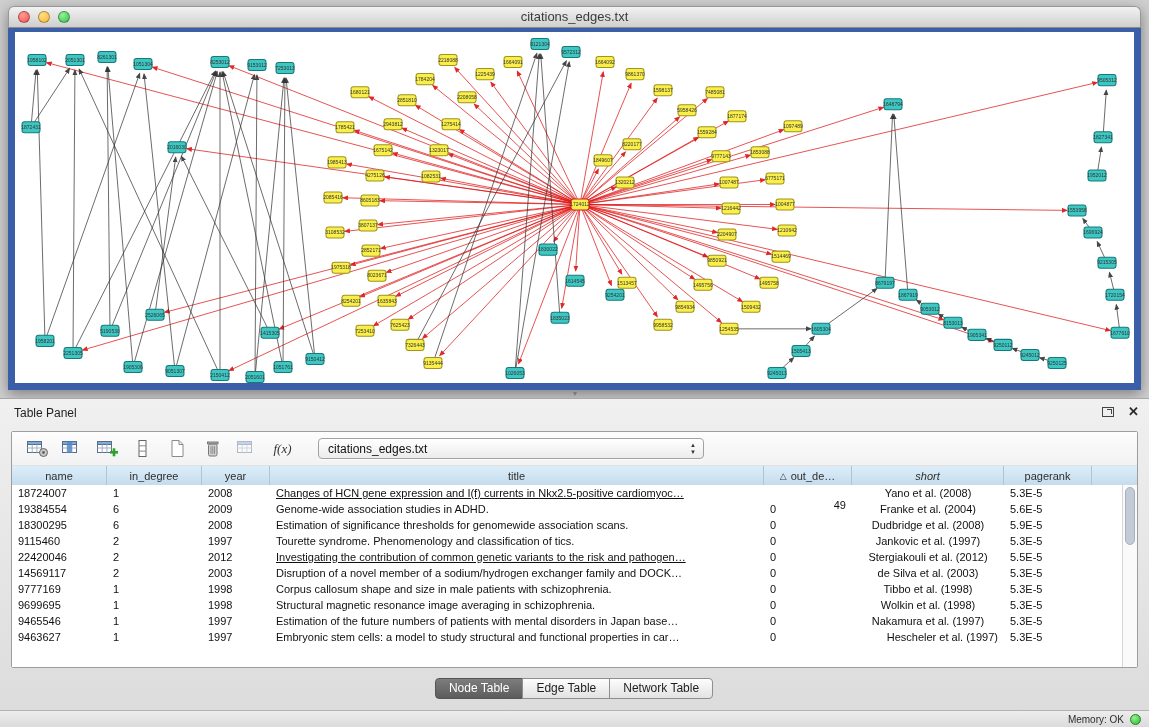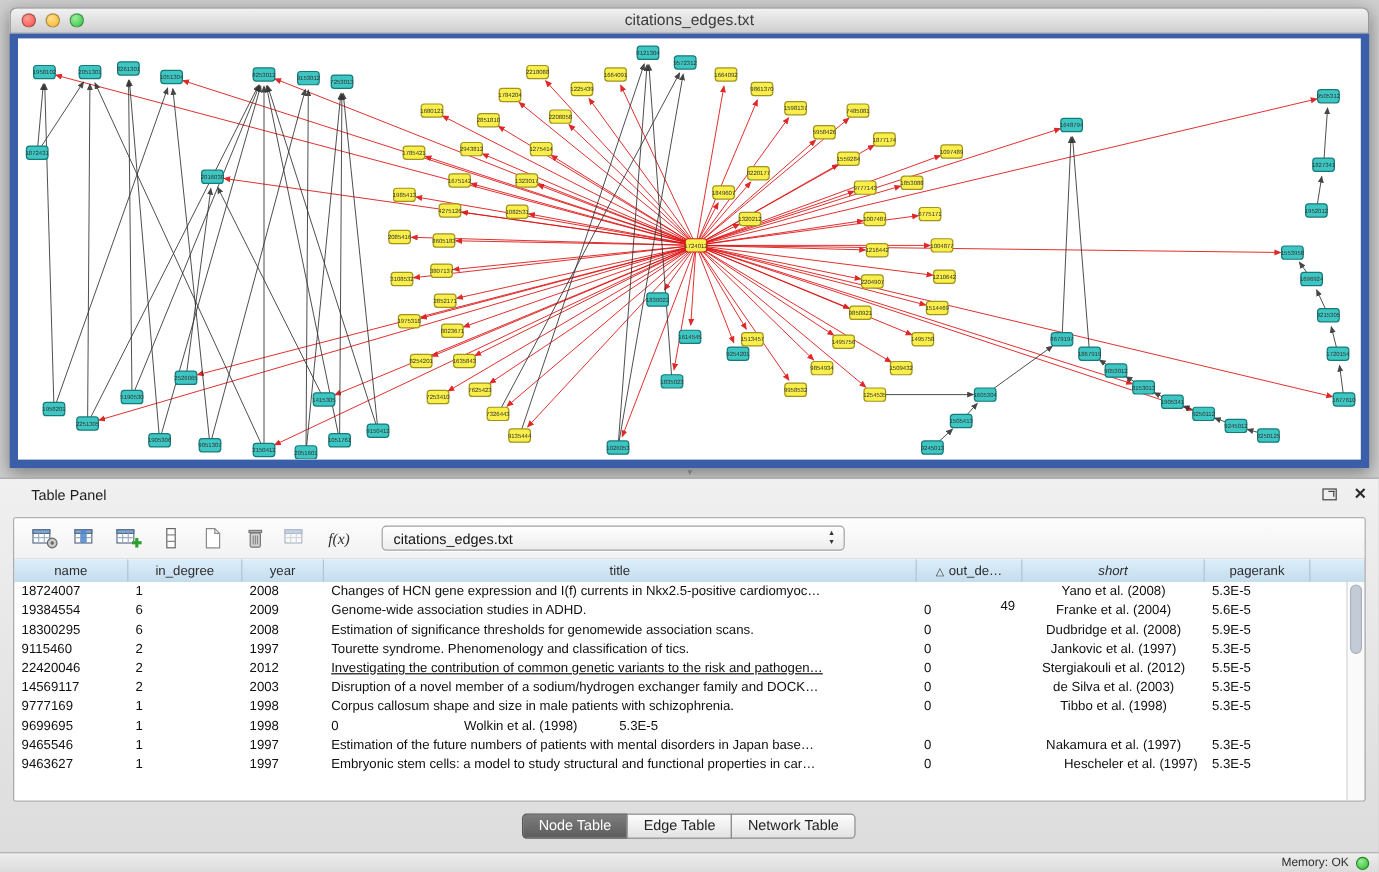--- a/index.html
+++ b/index.html
@@ -18,21 +18,21 @@
   .canvas{width:100%;height:100%;background:#ffffff;position:relative;overflow:hidden}
   .canvas svg{position:absolute;inset:0;width:100%;height:100%}
 
   
   .splitter{position:absolute;top:390px;left:0;width:1149px;height:8px}
   .split-handle{position:absolute;left:568px;top:0;width:14px;height:8px;color:#7a7a7a;font-size:8px;line-height:8px;text-align:center}
 
   
   .table-panel{position:absolute;top:398px;left:0;width:1149px;height:312px;background:linear-gradient(#f0f0f0,#dcdcdc);border-top:1px solid #a8a8a8;box-sizing:border-box}
   .panel-header{height:28px;position:relative}
-  .panel-title{position:absolute;left:26px;top:7px;font-size:12px;color:#1e1e1e}
+  .panel-title{position:absolute;left:14px;top:7px;font-size:12px;color:#1e1e1e}
   .panel-controls{position:absolute;right:10px;top:6px;display:flex;gap:14px;align-items:center}
   .float-ic{width:12px;height:10px;border:1.5px solid #444;position:relative;box-sizing:border-box}
   .float-ic::after{content:"";position:absolute;right:1px;top:1px;width:4px;height:4px;border-top:1.5px solid #444;border-right:1.5px solid #444}
   .close-ic{font-size:13px;font-weight:bold;color:#2b2b2b;line-height:13px}
 
   .panel-box{position:absolute;left:11px;right:11px;top:32px;bottom:42px;background:#fff;border:1px solid #9d9d9d;border-radius:2px}
   .toolbar{height:34px;display:flex;align-items:center;padding:0 12px;gap:8px;background:linear-gradient(#fdfdfd,#f2f2f2);border-bottom:1px solid #e0e0e0;box-sizing:border-box}
   .tb-btn{width:27px;height:25px;display:flex;align-items:center;justify-content:center;border-radius:3px}
   .fx{font-style:italic;font-size:13px;color:#333;font-family:"Liberation Serif",serif}
   .net-select{margin-left:14px;width:386px;height:21px;border:1px solid #a2a2a2;border-radius:4px;background:linear-gradient(#ffffff,#ececec);font-size:12px;color:#111;display:flex;align-items:center;padding:0 9px;position:relative;box-sizing:border-box;box-shadow:0 1px 0 rgba(255,255,255,.8)}
@@ -737,21 +737,21 @@
           <div class="th" style="width: 88px;">
             <span>pagerank</span>
           </div>
           <div class="th filler"></div>
         </div>
       <div class="tbody">
           <div class="tr">
             <div class="td" style="width: 95px; text-align: left;">18724007</div>
             <div class="td" style="width: 95px; text-align: left;">1</div>
             <div class="td" style="width: 68px; text-align: left;">2008</div>
-            <div class="td" style="width: 494px; text-align: left;">Changes of HCN gene expression and I(f) currents in Nkx2.5-positive cardiomyoc…</div>
+            <div class="td" style="width: 494px; text-align: left; text-decoration: underline;">Changes of HCN gene expression and I(f) currents in Nkx2.5-positive cardiomyoc…</div>
             <div class="td" style="width: 88px; text-align: right; margin-top: 24px;">49</div>
             <div class="td" style="width: 152px; text-align: center;">Yano et al. (2008)</div>
             <div class="td" style="width: 88px; text-align: left;">5.3E-5</div>
           </div>
           <div class="tr">
             <div class="td" style="width: 95px; text-align: left;">19384554</div>
             <div class="td" style="width: 95px; text-align: left;">6</div>
             <div class="td" style="width: 68px; text-align: left;">2009</div>
             <div class="td" style="width: 494px; text-align: left;">Genome-wide association studies in ADHD.</div>
             <div class="td" style="width: 88px; text-align: left;">0</div>
@@ -800,20 +800,21 @@
             <div class="td" style="width: 68px; text-align: left;">1998</div>
             <div class="td" style="width: 494px; text-align: left;">Corpus callosum shape and size in male patients with schizophrenia.</div>
             <div class="td" style="width: 88px; text-align: left;">0</div>
             <div class="td" style="width: 152px; text-align: center;">Tibbo et al. (1998)</div>
             <div class="td" style="width: 88px; text-align: left;">5.3E-5</div>
           </div>
           <div class="tr">
             <div class="td" style="width: 95px; text-align: left;">9699695</div>
             <div class="td" style="width: 95px; text-align: left;">1</div>
             <div class="td" style="width: 68px; text-align: left;">1998</div>
+            <div class="td" style="width: 494px; text-align: left;">Structural magnetic resonance image averaging in schizophrenia.</div>
             <div class="td" style="width: 88px; text-align: left;">0</div>
             <div class="td" style="width: 152px; text-align: center;">Wolkin et al. (1998)</div>
             <div class="td" style="width: 88px; text-align: left;">5.3E-5</div>
           </div>
           <div class="tr">
             <div class="td" style="width: 95px; text-align: left;">9465546</div>
             <div class="td" style="width: 95px; text-align: left;">1</div>
             <div class="td" style="width: 68px; text-align: left;">1997</div>
             <div class="td" style="width: 494px; text-align: left;">Estimation of the future numbers of patients with mental disorders in Japan base…</div>
             <div class="td" style="width: 88px; text-align: left;">0</div>

